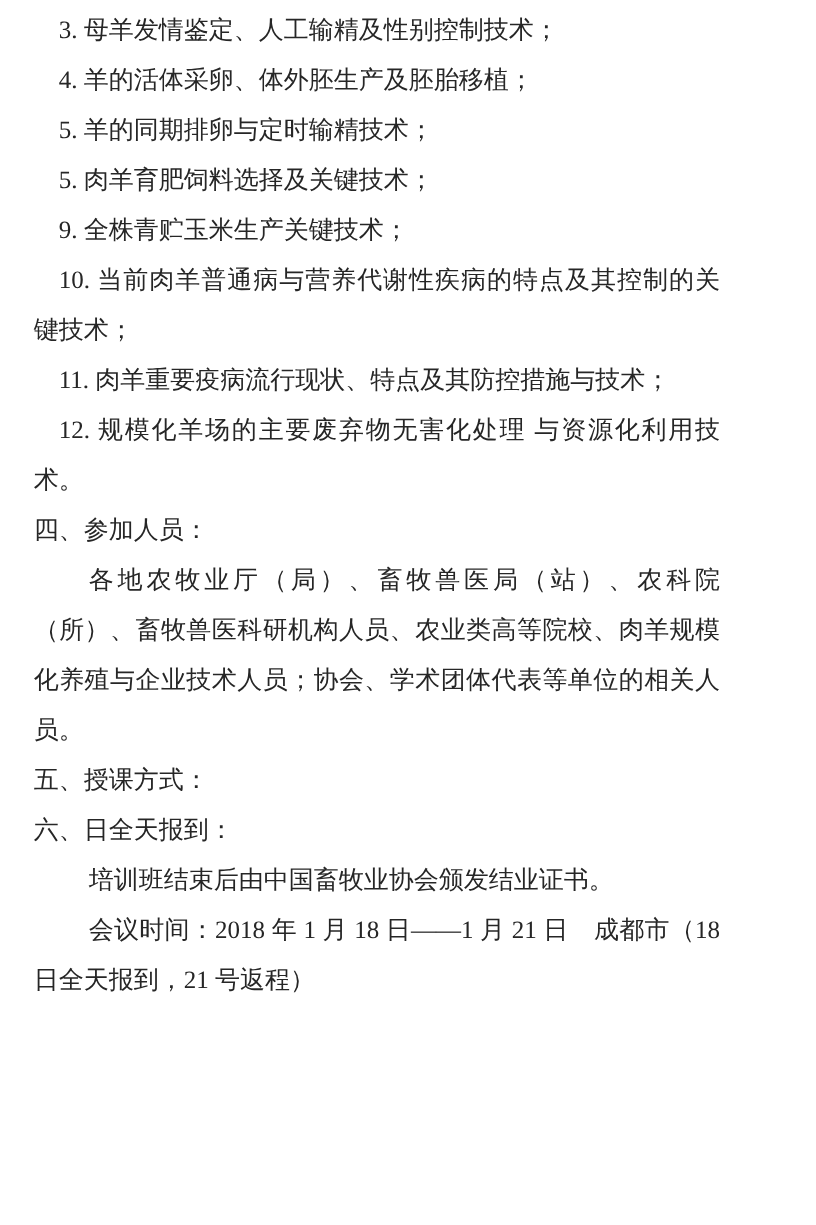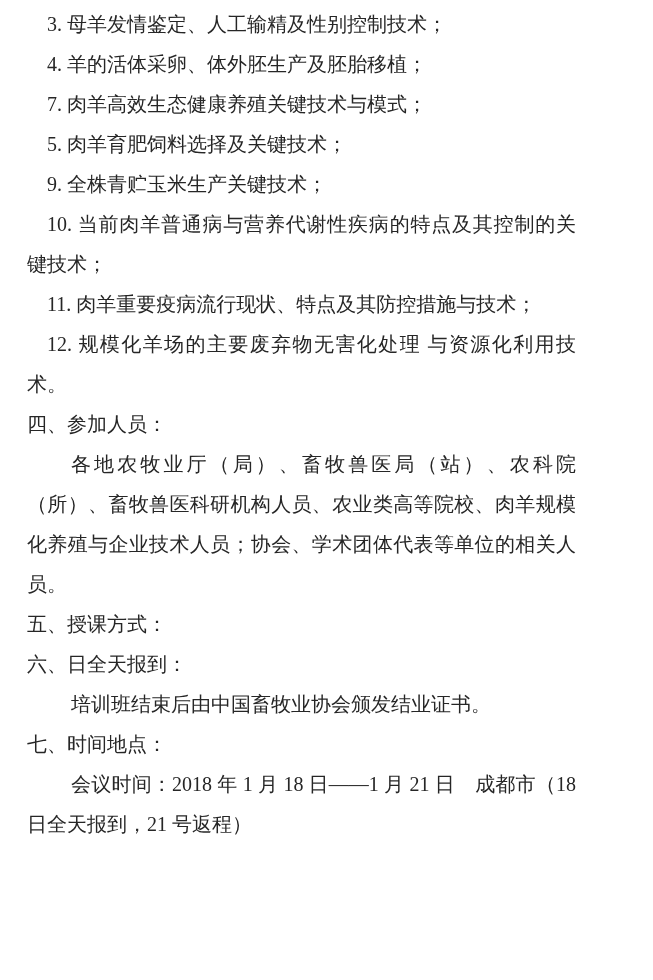--- a/index.html
+++ b/index.html
@@ -36,32 +36,31 @@
     }
   </style>
 </head>
 <body>
 
 <div class="page">
   <div class="content">
 
     <p class="list-item">3. 母羊发情鉴定、人工输精及性别控制技术；</p>
     <p class="list-item">4. 羊的活体采卵、体外胚生产及胚胎移植；</p>
-    <p class="list-item">7. 肉羊高效生态健康养殖关键技术与模式；</p>
+    <p class="list-item">5. 羊的同期排卵与定时输精技术；</p>
     <p class="list-item">5. 肉羊育肥饲料选择及关键技术；</p>
     <p class="list-item">9. 全株青贮玉米生产关键技术；</p>
     <p class="list-item">10. 当前肉羊普通病与营养代谢性疾病的特点及其控制的关键技术；</p>
     <p class="list-item">11. 肉羊重要疫病流行现状、特点及其防控措施与技术；</p>
     <p class="list-item">12. 规模化羊场的主要废弃物无害化处理 与资源化利用技术。</p>
 
     <p class="section-heading">四、参加人员：</p>
     <p class="section-body">各地农牧业厅（局）、畜牧兽医局（站）、农科院（所）、畜牧兽医科研机构人员、农业类高等院校、肉羊规模化养殖与企业技术人员；协会、学术团体代表等单位的相关人员。</p>
 
     <p class="section-heading">五、授课方式：</p>
 
     <p class="section-heading">六、日全天报到：</p>
     <p class="section-body">培训班结束后由中国畜牧业协会颁发结业证书。</p>
 
-    <p class="section-heading">七、时间地点：</p>
     <p class="section-body">会议时间：2018 年 1 月 18 日——1 月 21 日　成都市（18 日全天报到，21 号返程）</p>
 
   </div>
 </div>
 
 </body></html>

